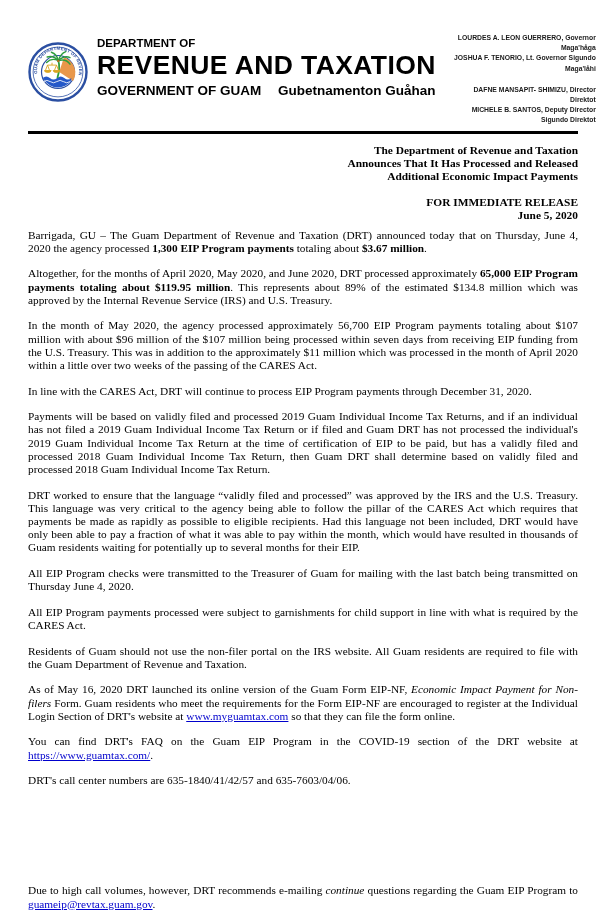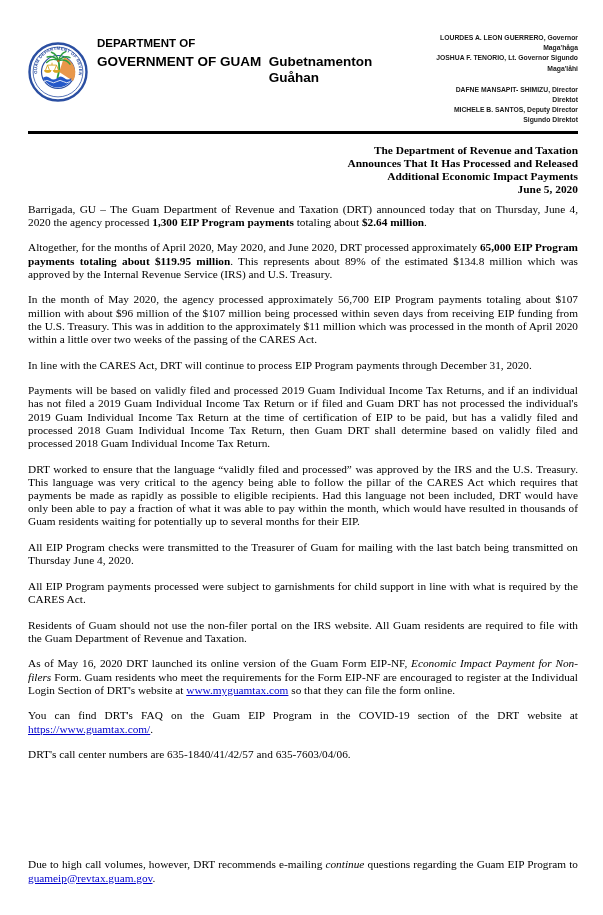--- a/index.html
+++ b/index.html
@@ -89,20 +89,21 @@
       <defs>
         <path id="ringTop" d="M15.5,54 A35,35 0 1 1 84.5,54"></path>
       </defs>
       <text font-family="Liberation Sans, sans-serif" font-size="7.2" font-weight="bold" style="fill:var(--seal_blue,#2b4fa2)" letter-spacing="0.4">
         <textPath href="#ringTop" startOffset="1">GUAM DEPARTMENT OF REVENUE AND TAXATION</textPath>
       </text>
     </svg>
 
     <div class="hm">
       <div class="dept1">DEPARTMENT OF</div>
+      <div class="dept2">REVENUE AND TAXATION</div>
       <div class="gov-line">
         <span>GOVERNMENT OF GUAM</span>
         <span>Gubetnamenton Guåhan</span>
       </div>
     </div>
 
     <div class="hr-right">
       <div class="officials">
         <div>LOURDES A. LEON GUERRERO, Governor  Maga'håga</div>
         <div>JOSHUA F. TENORIO, Lt. Governor Sigundo Maga'låhi</div>
@@ -116,25 +117,26 @@
     </div>
 
   </div>
 
   <div class="rule"></div>
 
   <div class="title-block">
     <div>The Department of Revenue and Taxation</div>
     <div>Announces That It Has Processed and Released</div>
     <div>Additional Economic Impact Payments</div>
+    <div class="fir">FOR IMMEDIATE RELEASE</div>
     <div>June 5, 2020</div>
   </div>
 
   <div class="body-text">
-      <p class="para"><span>Barrigada, GU – The Guam Department of Revenue and Taxation (DRT) announced today that on Thursday, June 4, 2020 the agency processed </span><span class="bold">1,300 EIP Program payments</span><span> totaling about </span><span class="bold">$2.64 million</span><span>.</span></p>
+      <p class="para"><span>Barrigada, GU – The Guam Department of Revenue and Taxation (DRT) announced today that on Thursday, June 4, 2020 the agency processed </span><span class="bold">1,300 EIP Program payments</span><span> totaling about </span><span class="bold">$3.67 million</span><span>.</span></p>
       <p class="para"><span>Altogether, for the months of April 2020, May 2020, and June 2020, DRT processed approximately </span><span class="bold">65,000 EIP Program payments totaling about $119.95 million</span><span>.  This represents about 89% of the estimated $134.8 million which was approved by the Internal Revenue Service (IRS) and U.S. Treasury.</span></p>
       <p class="para"><span>In the month of May 2020, the agency processed approximately 56,700 EIP Program payments totaling about $107 million with about $96 million of the $107 million being processed within seven days from receiving EIP funding from the U.S. Treasury.  This was in addition to the approximately $11 million which was processed in the month of April 2020 within a little over two weeks of the passing of the CARES Act.</span></p>
       <p class="para"><span>In line with the CARES Act, DRT will continue to process EIP Program payments through December 31, 2020.</span></p>
       <p class="para"><span>Payments will be based on validly filed and processed 2019 Guam Individual Income Tax Returns, and if an individual has not filed a 2019 Guam Individual Income Tax Return or if filed and Guam DRT has not processed the individual's 2019 Guam Individual Income Tax Return at the time of certification of EIP to be paid, but has a validly filed and processed 2018 Guam Individual Income Tax Return, then Guam DRT shall determine based on validly filed and processed 2018 Guam Individual Income Tax Return.</span></p>
       <p class="para"><span>DRT worked to ensure that the language “validly filed and processed” was approved by the IRS and the U.S. Treasury.  This language was very critical to the agency being able to follow the pillar of the CARES Act which requires that payments be made as rapidly as possible to eligible recipients.  Had this language not been included, DRT would have only been able to pay a fraction of what it was able to pay within the month, which would have resulted in thousands of Guam residents waiting for potentially up to several months for their EIP.</span></p>
       <p class="para"><span>All EIP Program checks were transmitted to the Treasurer of Guam for mailing with the last batch being transmitted on Thursday June 4, 2020.</span></p>
       <p class="para"><span>All EIP Program payments processed were subject to garnishments for child support in line with what is required by the CARES Act.</span></p>
       <p class="para"><span>Residents of Guam should not use the non-filer portal on the IRS website.  All Guam residents are required to file with the Guam Department of Revenue and Taxation.</span></p>
       <p class="para"><span>As of May 16, 2020 DRT launched its online version of the Guam Form EIP-NF, </span><span class="italic">Economic Impact Payment for Non-filers</span><span> Form.  Guam residents who meet the requirements for the Form EIP-NF are encouraged to register at the Individual Login Section of DRT's website at </span><a class="doc-link" href="#">www.myguamtax.com</a><span> so that they can file the form online.</span></p>
       <p class="para"><span>You can find DRT's FAQ on the Guam EIP Program in the COVID-19 section of the DRT website at </span><a class="doc-link" href="#">https://www.guamtax.com/</a><span>.</span></p>

